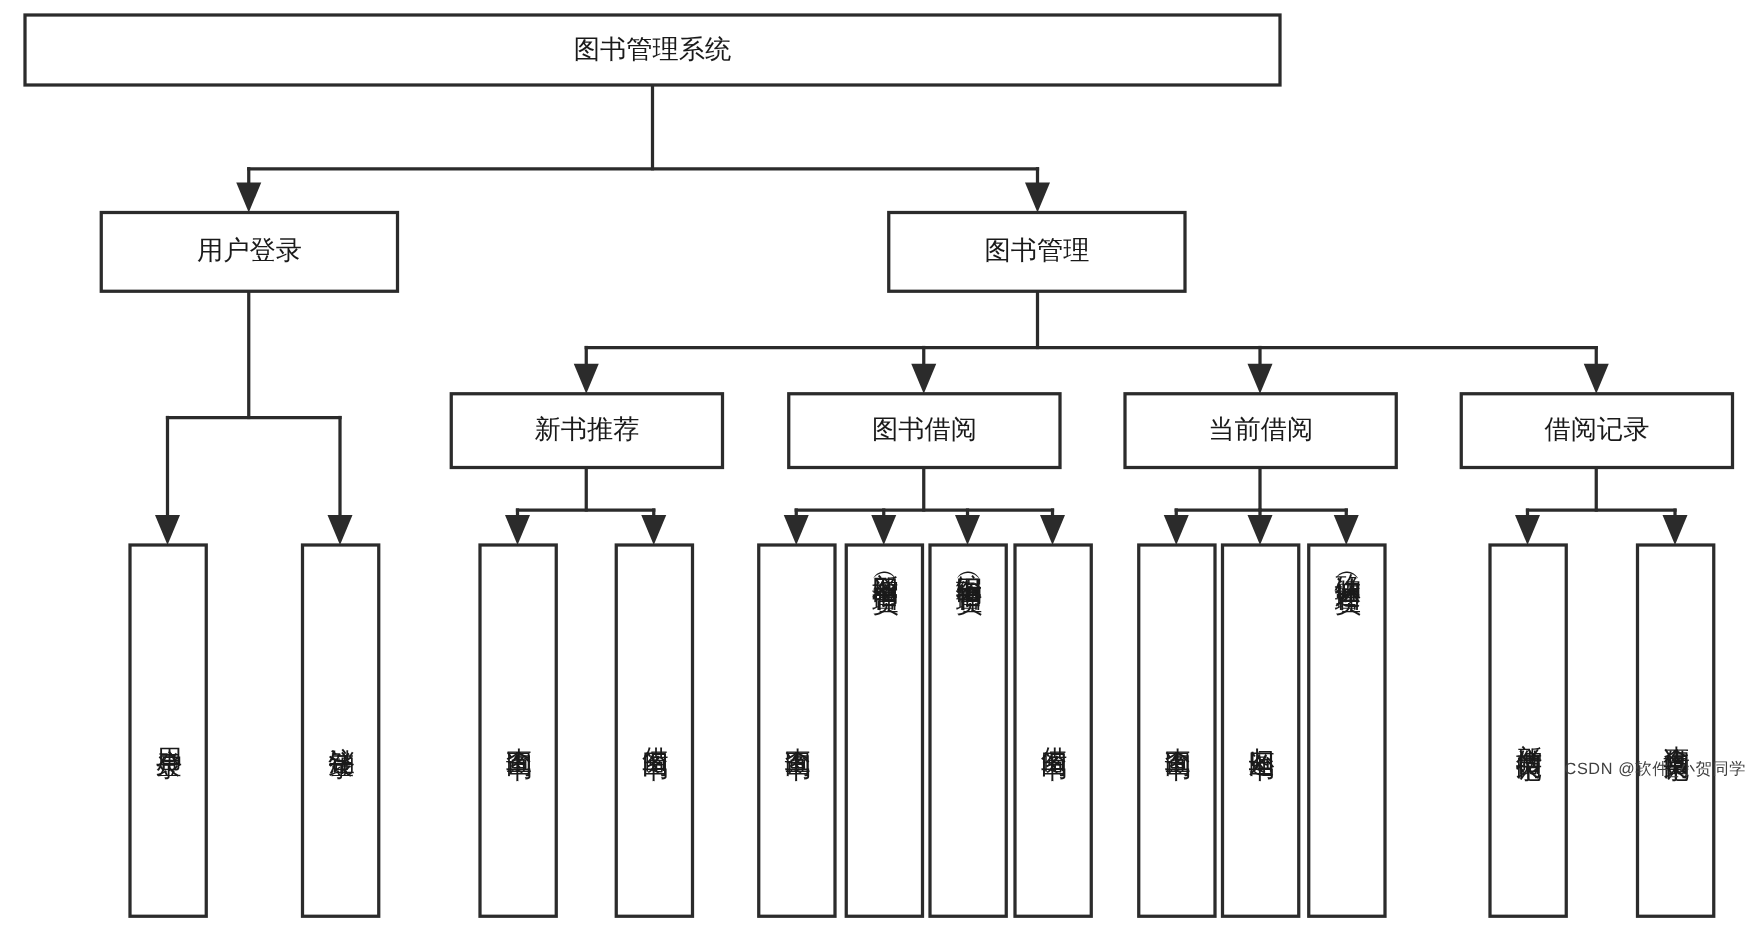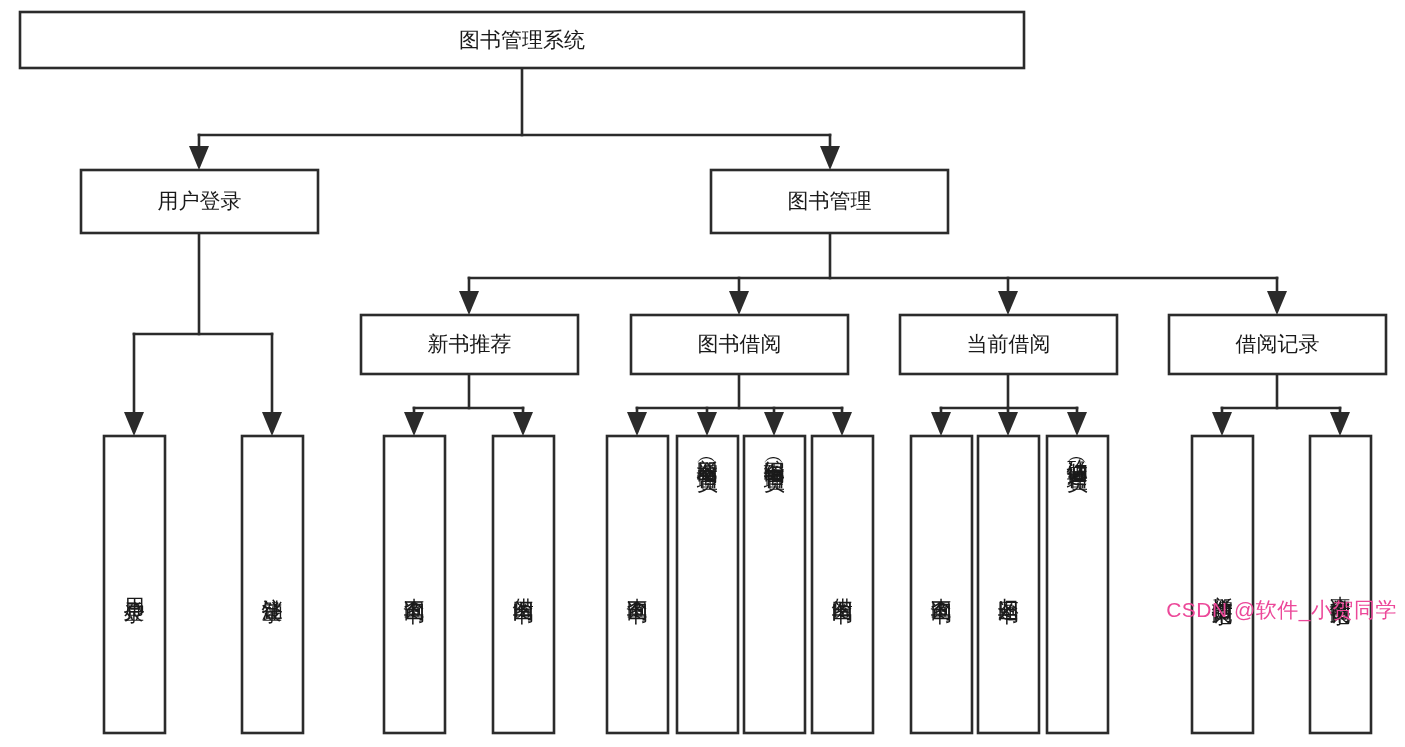--- a/index.html
+++ b/index.html
@@ -64,22 +64,22 @@
     line-height: 1.12;
     color: #1a1a1a;
     letter-spacing: 2px;
     white-space: nowrap;
   }
   .watermark {
     position: absolute;
     right: 8px;
     bottom: 6px;
     font-family: "Liberation Sans", "DejaVu Sans", sans-serif;
-    font-size: 21px;
-    color: #ec4899;
+    font-size: 13px;
+    color: #404040;
     letter-spacing: 0.5px;
     white-space: nowrap;
   }
 </style>
 </head>
 <body>
 
 <div id="diagram-root">
 
   <svg id="flowchart" viewBox="0 0 1405 747">

